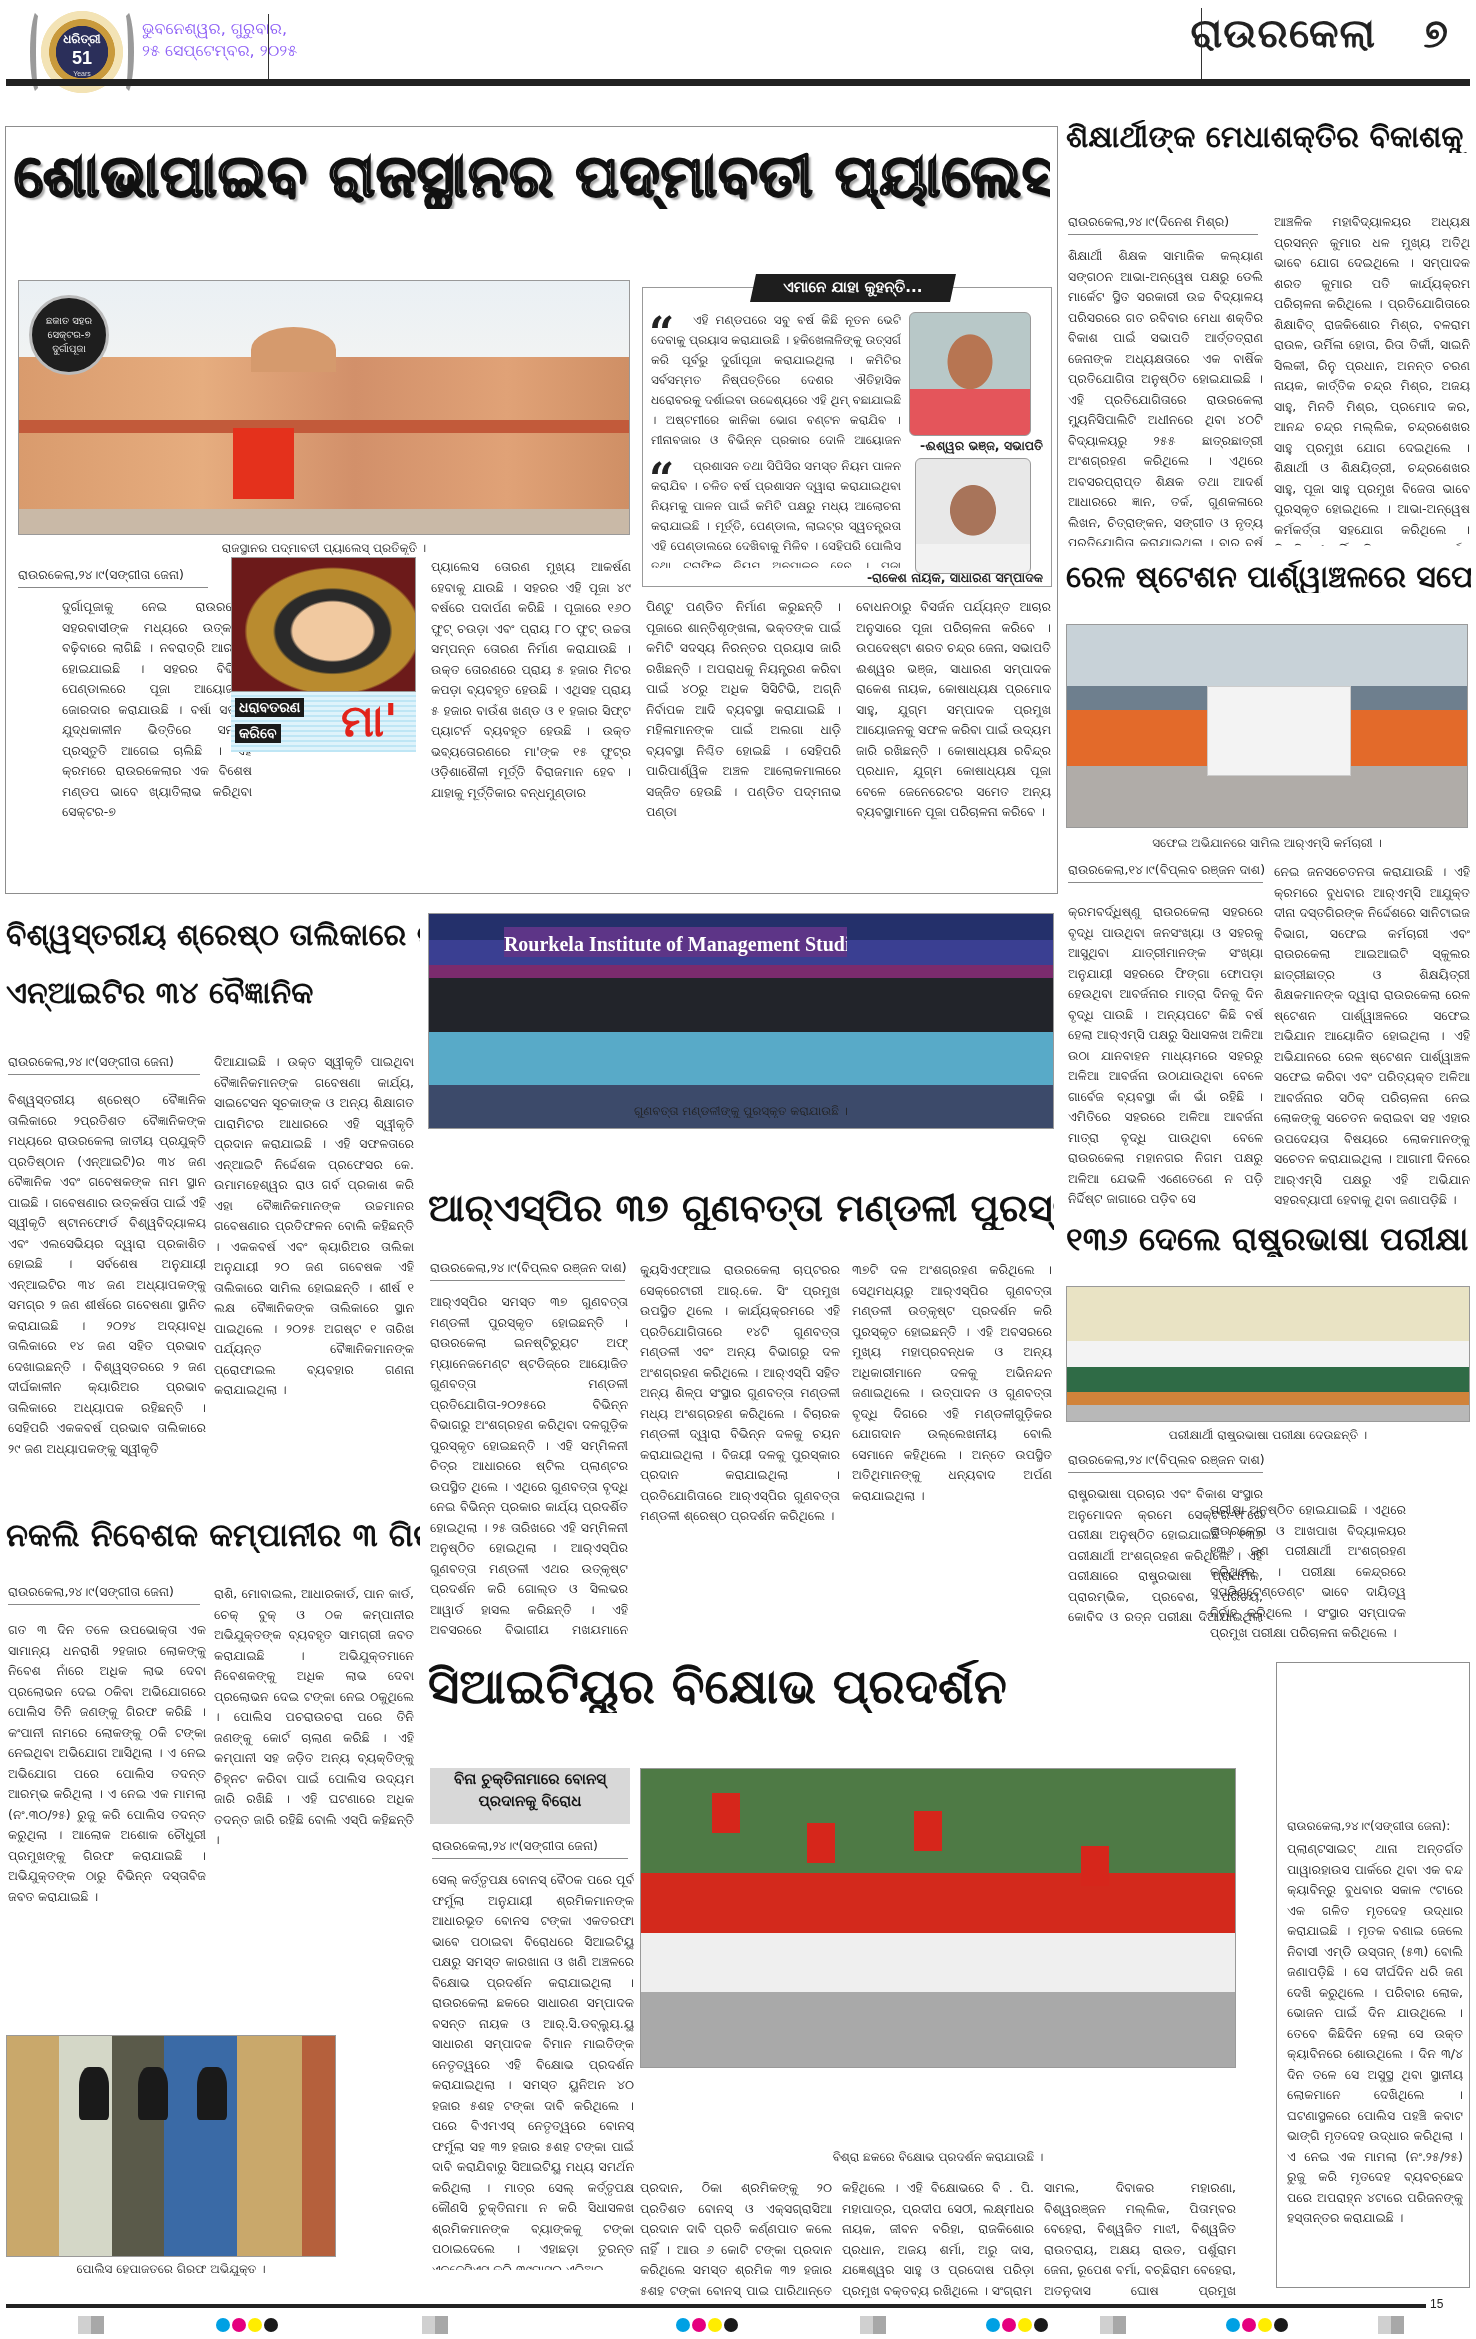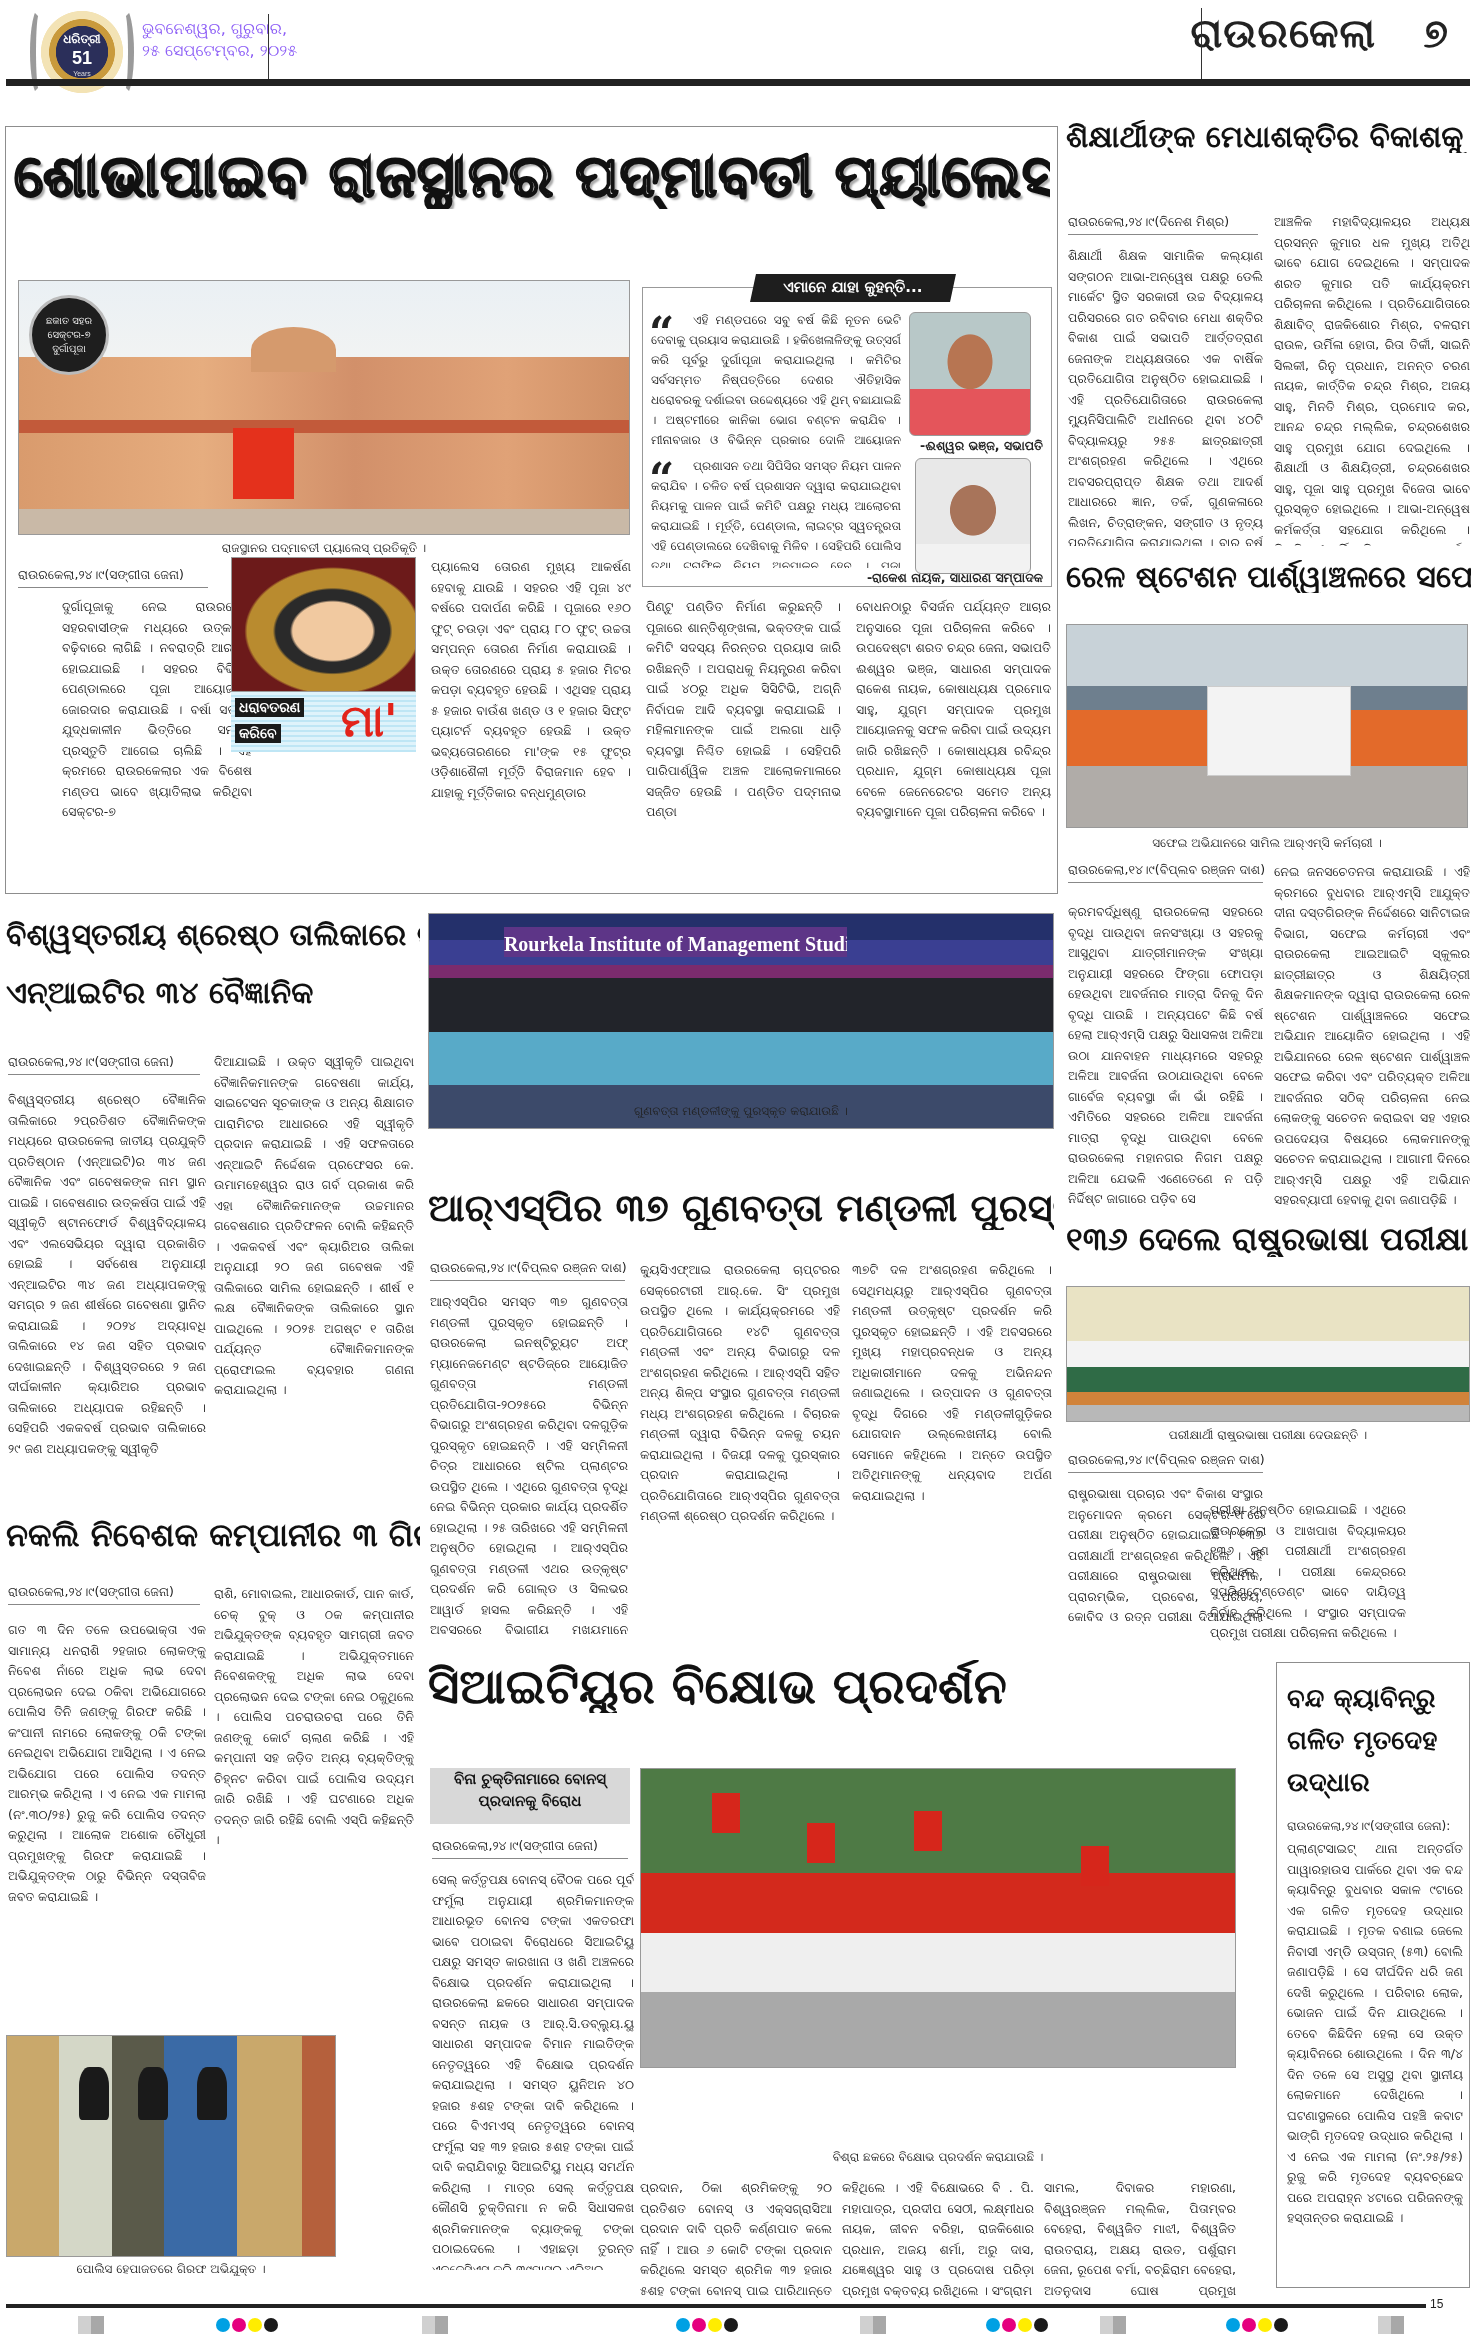--- a/index.html
+++ b/index.html
@@ -187,21 +187,20 @@
   <div class="flag" style="left:28%; top:18%;"></div>
   <div class="flag" style="left:46%; top:14%;"></div>
   <div class="flag" style="left:74%; top:26%;"></div>
 </div>
 <div class="caption" style="left:640px; top:2150px; width:596px;">ବିଶ୍ରା ଛକରେ ବିକ୍ଷୋଭ ପ୍ରଦର୍ଶନ କରାଯାଉଛି ।</div>
 <div class="col" style="left:640px; top:2178px; width:192px; height:120px;">ପ୍ରଦାନ, ଠିକା ଶ୍ରମିକଙ୍କୁ ୨୦ ପ୍ରତିଶତ ବୋନସ୍ ଓ ଏକ୍ସଗ୍ରାସିଆ ପ୍ରଦାନ ଦାବି ପ୍ରତି କର୍ଣ୍ଣପାତ କଲେ ନାହିଁ । ଆଉ ୬ କୋଟି ଟଙ୍କା ପ୍ରଦାନ କରିଥିଲେ ସମସ୍ତ ଶ୍ରମିକ ୩୨ ହଜାର ୫ଶହ ଟଙ୍କା ବୋନସ୍ ପାଇ ପାରିଥାନ୍ତେ ବୋଲି ବିକ୍ଷୋଭକାରୀ</div>
 <div class="col" style="left:842px; top:2178px; width:192px; height:120px;">କହିଥିଲେ । ଏହି ବିକ୍ଷୋଭରେ ବି . ପି. ମହାପାତ୍ର, ପ୍ରଦୀପ ସେଠୀ, ଲକ୍ଷ୍ମୀଧର ନାୟକ, ଜୀବନ ବରିହା, ରାଜକିଶୋର ପ୍ରଧାନ, ଅଜୟ ଶର୍ମା, ଅରୁ ଦାସ, ଯଜ୍ଞେଶ୍ୱର ସାହୁ ଓ ପ୍ରଦୋଷ ପରିଡ଼ା ପ୍ରମୁଖ ବକ୍ତବ୍ୟ ରଖିଥିଲେ । ସଂଗ୍ରାମ</div>
 <div class="col" style="left:1044px; top:2178px; width:192px; height:120px;">ସାମଲ, ଦିବାକର ମହାରଣା, ବିଶ୍ୱରଞ୍ଜନ ମଲ୍ଲିକ, ପିତାମ୍ବର ବେହେରା, ବିଶ୍ୱଜିତ ମାଝୀ, ବିଶ୍ୱଜିତ ରାଉତରାୟ, ଅକ୍ଷୟ ରାଉତ, ପର୍ଶୁରାମ ଜେନା, ରୂପେଶ ବର୍ମା, ବଚ୍ଛିରାମ ବେହେରା, ଅତନୁଦାସ ଘୋଷ ପ୍ରମୁଖ କାର୍ଯ୍ୟକ୍ରମର ନେତୃତ୍ୱ ନେଇଥିଲେ ।</div>
 
 <div class="box" style="left:1276px; top:1662px; width:194px; height:626px;">
-  <div class="abs" style="left:10px; top:14px; width:176px; font-size:26px; font-weight:bold; line-height:42px; color:#111;">ବନ୍ଦ କ୍ୟାବିନ୍‌ରୁ ଗଳିତ ମୃତଦେହ ଉଦ୍ଧାର</div>
   <div class="abs" style="left:10px; top:156px; width:176px; font-size:12px; color:#222; white-space:nowrap;">ରାଉରକେଲା,୨୪।୯(ସଙ୍ଗୀତା ଜେନା):</div>
   <div class="col" style="left:10px; top:176px; width:176px; height:440px;">ପ୍ଲାଣ୍ଟସାଇଟ୍ ଥାନା ଅନ୍ତର୍ଗତ ପାୱାରହାଉସ ପାର୍କରେ ଥିବା ଏକ ବନ୍ଦ କ୍ୟାବିନ୍‌ରୁ ବୁଧବାର ସକାଳ ୯ଟାରେ ଏକ ଗଳିତ ମୃତଦେହ ଉଦ୍ଧାର କରାଯାଇଛି । ମୃତକ ବଣାଇ ଜେଲେ ନିବାସୀ ଏମ୍‌ଡି ଉସ୍ତାନ୍ (୫୩) ବୋଲି ଜଣାପଡ଼ିଛି । ସେ ଦୀର୍ଘଦିନ ଧରି ଜଣ ଦେଖି କରୁଥିଲେ । ପରିବାର ଲୋକ, ଭୋଜନ ପାଇଁ ଦିନ ଯାଉଥିଲେ । ତେବେ କିଛିଦିନ ହେଲା ସେ ଉକ୍ତ କ୍ୟାବିନରେ ଶୋଉଥିଲେ । ଦିନ ୩/୪ ଦିନ ତଳେ ସେ ଅସୁସ୍ଥ ଥିବା ସ୍ଥାନୀୟ ଲୋକମାନେ ଦେଖିଥିଲେ । ଘଟଣାସ୍ଥଳରେ ପୋଲିସ ପହଞ୍ଚି କବାଟ ଭାଙ୍ଗି ମୃତଦେହ ଉଦ୍ଧାର କରିଥିଲା । ଏ ନେଇ ଏକ ମାମଲା (ନଂ.୨୫/୨୫) ରୁଜୁ କରି ମୃତଦେହ ବ୍ୟବଚ୍ଛେଦ ପରେ ଅପରାହ୍ନ ୪ଟାରେ ପରିଜନଙ୍କୁ ହସ୍ତାନ୍ତର କରାଯାଇଛି ।</div>
 </div>
 
 <div class="footer-rule"></div>
 <div class="folio">15</div>
 
 <div class="reg-sq" style="left:78px; top:2316px;"></div>
 <div class="reg-mark" style="left:216px; top:2318px; background:#00a0e3;"></div>
 <div class="reg-mark" style="left:232px; top:2318px; background:#e5007e;"></div>

